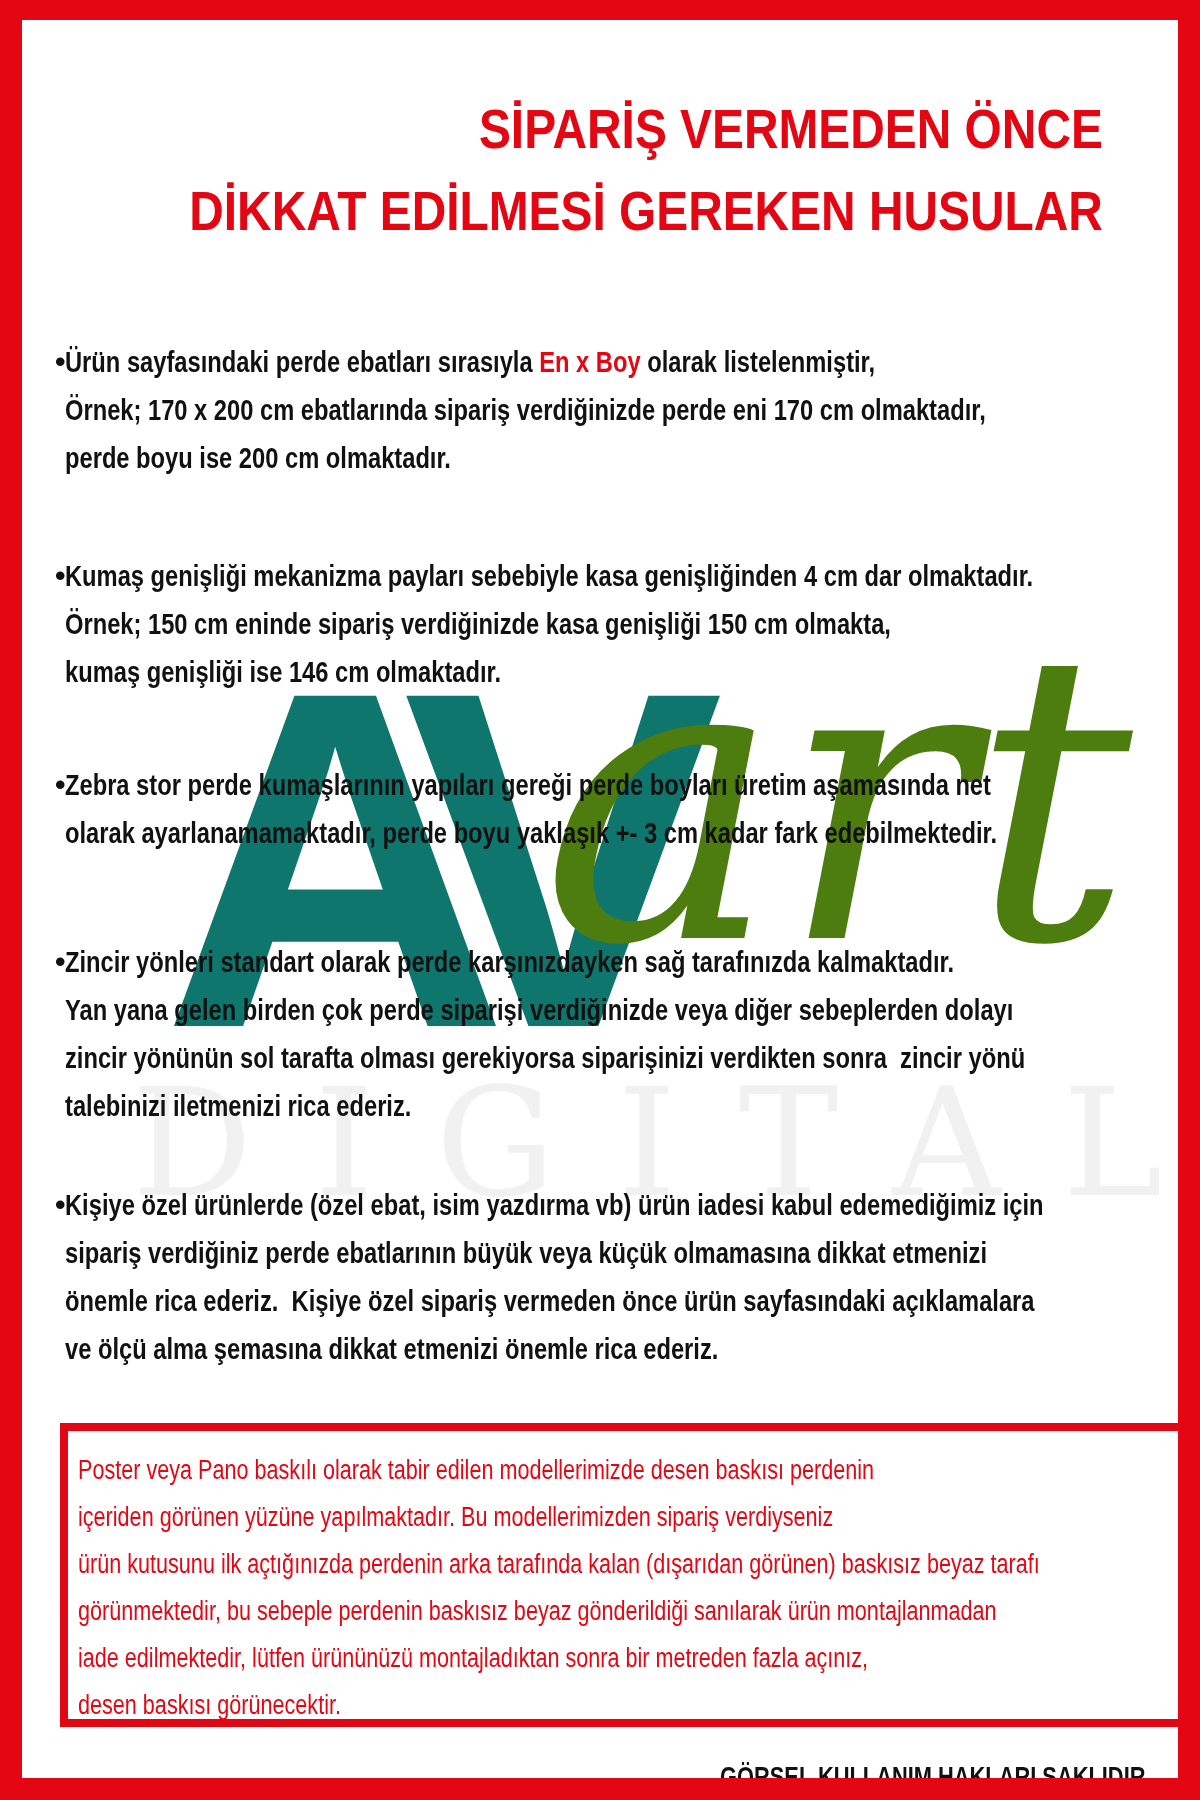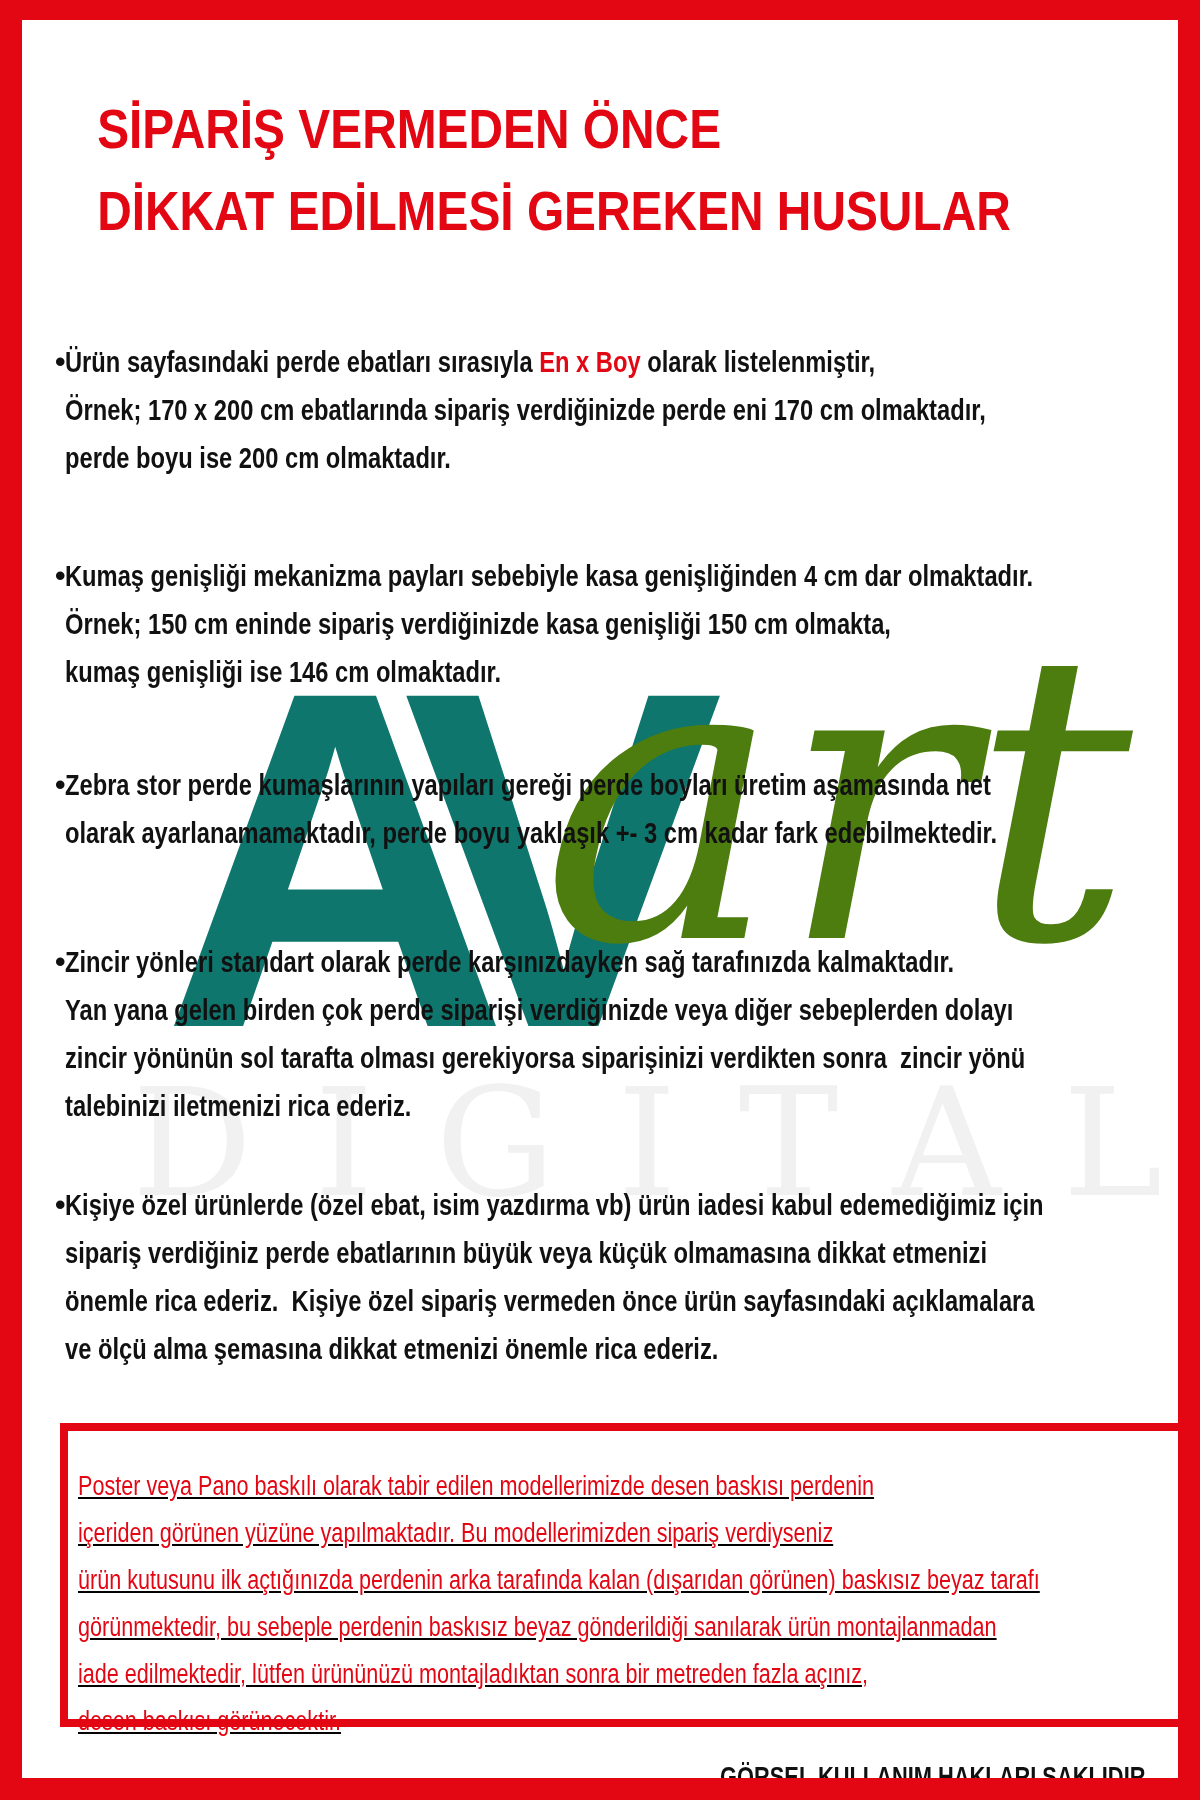--- a/index.html
+++ b/index.html
@@ -32,41 +32,41 @@
   .wm-digital{
     left:110px;top:1048px;
     font-family:"DejaVu Serif",serif;
     font-size:150px;line-height:1;
     letter-spacing:62px;color:#f1f1f1;
   }
   
   .content{position:absolute;inset:0;z-index:1;}
   .title{
     position:absolute;top:68px;left:0;width:1156px;
-    text-align:left;color:#e30613;
+    text-align:right;color:#e30613;
     font-weight:700;font-size:55px;line-height:82px;
   }
   .title .tline{transform:scaleX(0.87);transform-origin:50% 50%;white-space:pre;}
   .bullet{position:absolute;left:33px;right:10px;}
   .dot{
     position:absolute;left:0;top:0;
     font-size:30px;font-weight:700;line-height:48px;color:#111;
   }
   .lines{margin-left:10px;}
   .line{
     font-size:30px;font-weight:700;line-height:48px;color:#111;
     white-space:pre;transform:scaleX(0.79);transform-origin:0 0;
   }
   .red-seg{color:#e30613;}
   .b1{top:318px}.b2{top:532px}.b3{top:741px}.b4{top:918px}.b5{top:1161px}
   .note-box{
     position:absolute;left:38px;top:1403px;width:1127px;height:304px;
     box-sizing:border-box;border:8px solid #e30613;background:transparent;
   }
-  .note-lines{padding:32px 0 0 10px;text-decoration:underline;}
+  .note-lines{padding:16px 0 0 10px;}
   .note-line{
     font-size:27px;font-weight:400;line-height:47px;color:#e30613;
     white-space:pre;transform:scaleX(0.80);transform-origin:0 0;
   }
   .footer{
     position:absolute;top:1742px;right:33px;
     font-size:28px;font-weight:700;line-height:30px;color:#111;
     white-space:pre;transform:scaleX(0.78);transform-origin:100% 50%;
   }
 </style>

